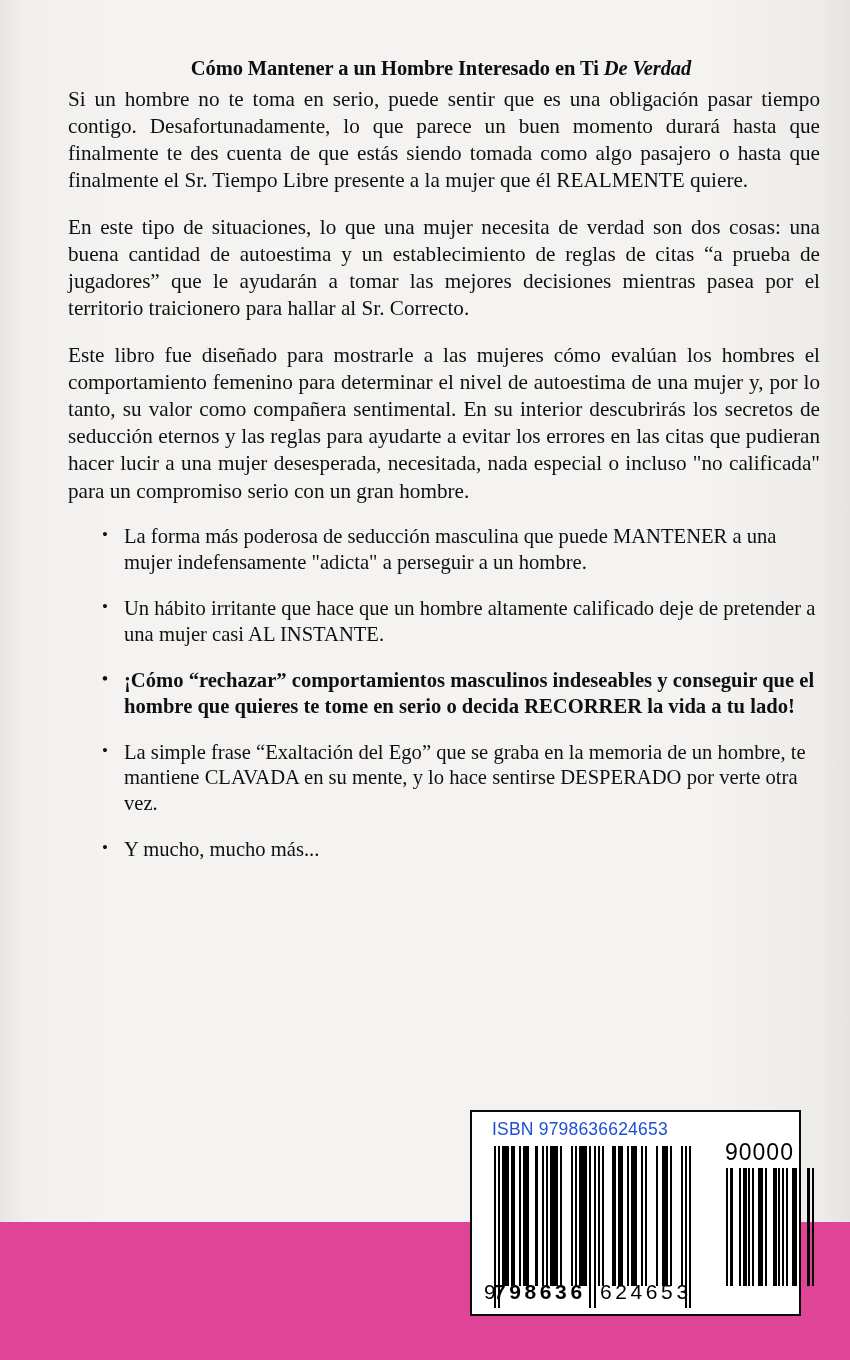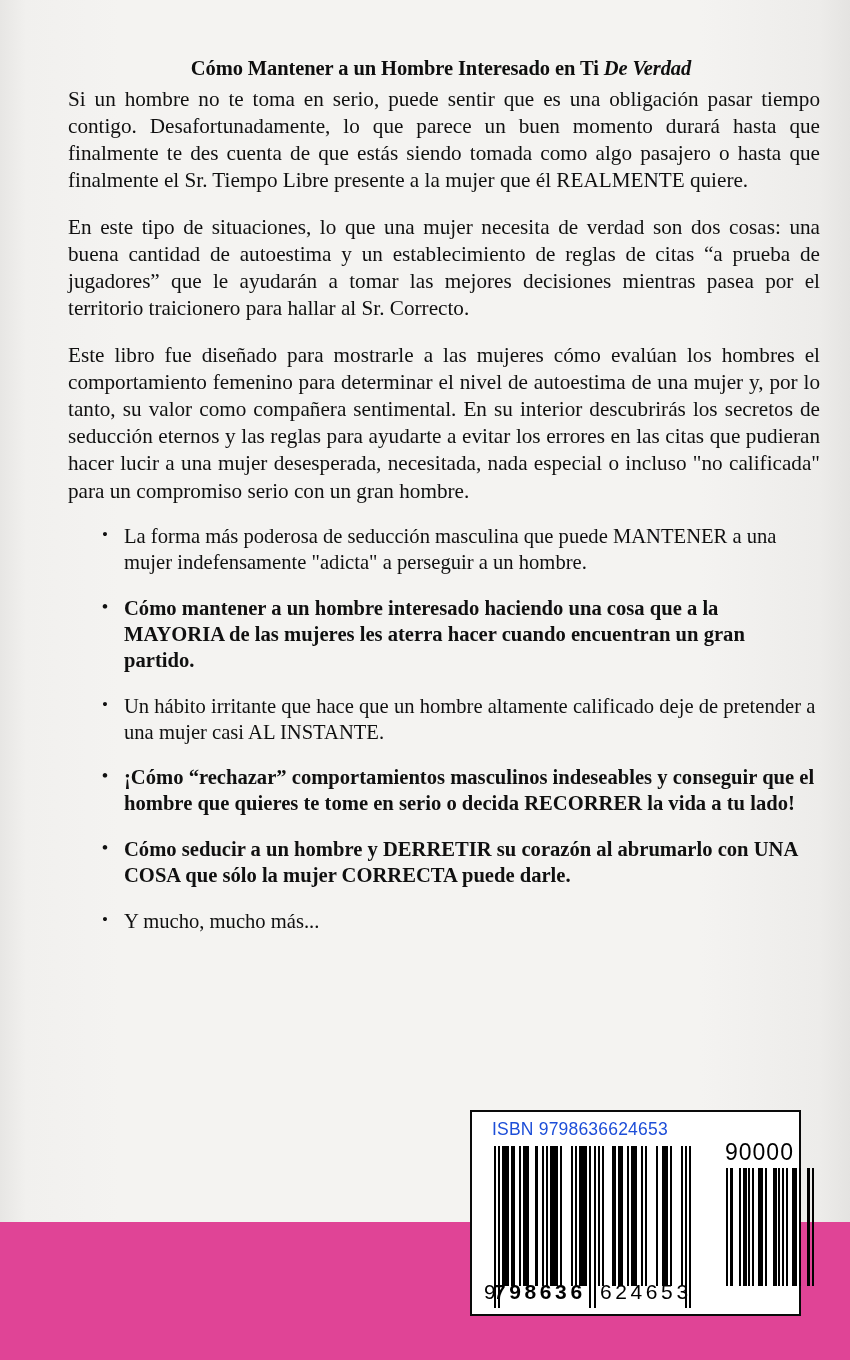--- a/index.html
+++ b/index.html
@@ -207,24 +207,23 @@
 
     <div class="body-wrap">
       <p class="para first">Si un hombre no te toma en serio, puede sentir que es una obligación pasar tiempo contigo. Desafortunadamente, lo que parece un buen momento durará hasta que finalmente te des cuenta de que estás siendo tomada como algo pasajero o hasta que finalmente el Sr. Tiempo Libre presente a la mujer que él REALMENTE quiere.</p>
       <p class="para">En este tipo de situaciones, lo que una mujer necesita de verdad son dos cosas: una buena cantidad de autoestima y un establecimiento de reglas de citas “a prueba de jugadores” que le ayudarán a tomar las mejores decisiones mientras pasea por el territorio traicionero para hallar al Sr. Correcto.</p>
       <p class="para">Este libro fue diseñado para mostrarle a las mujeres cómo evalúan los hombres el comportamiento femenino para determinar el nivel de autoestima de una mujer y, por lo tanto, su valor como compañera sentimental. En su interior descubrirás los secretos de seducción eternos y las reglas para ayudarte a evitar los errores en las citas que pudieran hacer lucir a una mujer desesperada, necesitada, nada especial o incluso "no calificada" para un compromiso serio con un gran hombre.</p>
     </div>
 
 
     <ul class="features">
       <li>La forma más poderosa de seducción masculina que puede MANTENER a una mujer indefensamente "adicta" a perseguir a un hombre.</li>
-      <li class="bold">Cómo mantener a un hombre interesado haciendo una cosa que a la MAYORIA de las mujeres les aterra hacer cuando encuentran un gran partido.</li>
       <li>Un hábito irritante que hace que un hombre altamente calificado deje de pretender a una mujer casi AL INSTANTE.</li>
       <li class="bold">¡Cómo “rechazar” comportamientos masculinos indeseables y conseguir que el hombre que quieres te tome en serio o decida RECORRER la vida a tu lado!</li>
-      <li class="bold">Cómo seducir a un hombre y DERRETIR su corazón al abrumarlo con UNA COSA que sólo la mujer CORRECTA puede darle.</li>
+      <li>La simple frase “Exaltación del Ego” que se graba en la memoria de un hombre, te mantiene CLAVADA en su mente, y lo hace sentirse DESPERADO por verte otra vez.</li>
       <li>Y mucho, mucho más...</li>
     </ul>
 
   </div>
 
   <div class="closing-row">
 
 
     <div class="barcode-box">
       <div class="isbn-text">ISBN 9798636624653</div>

